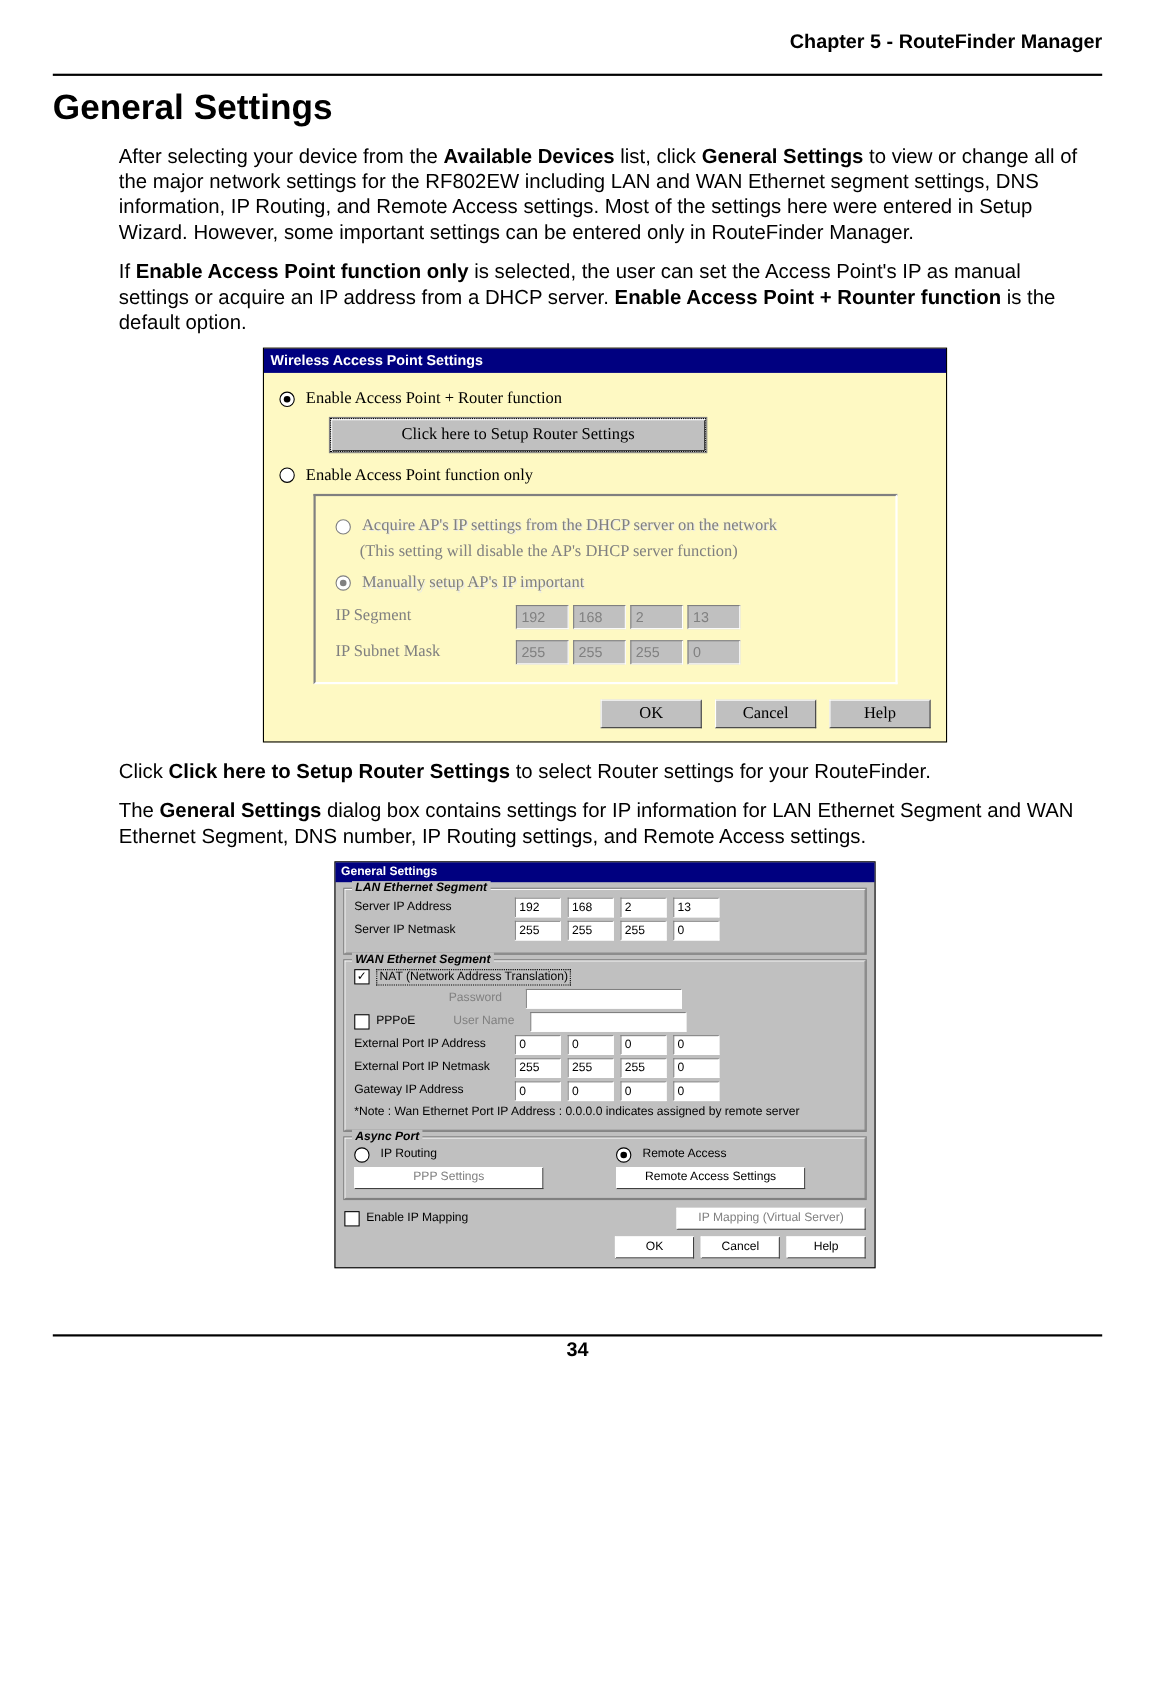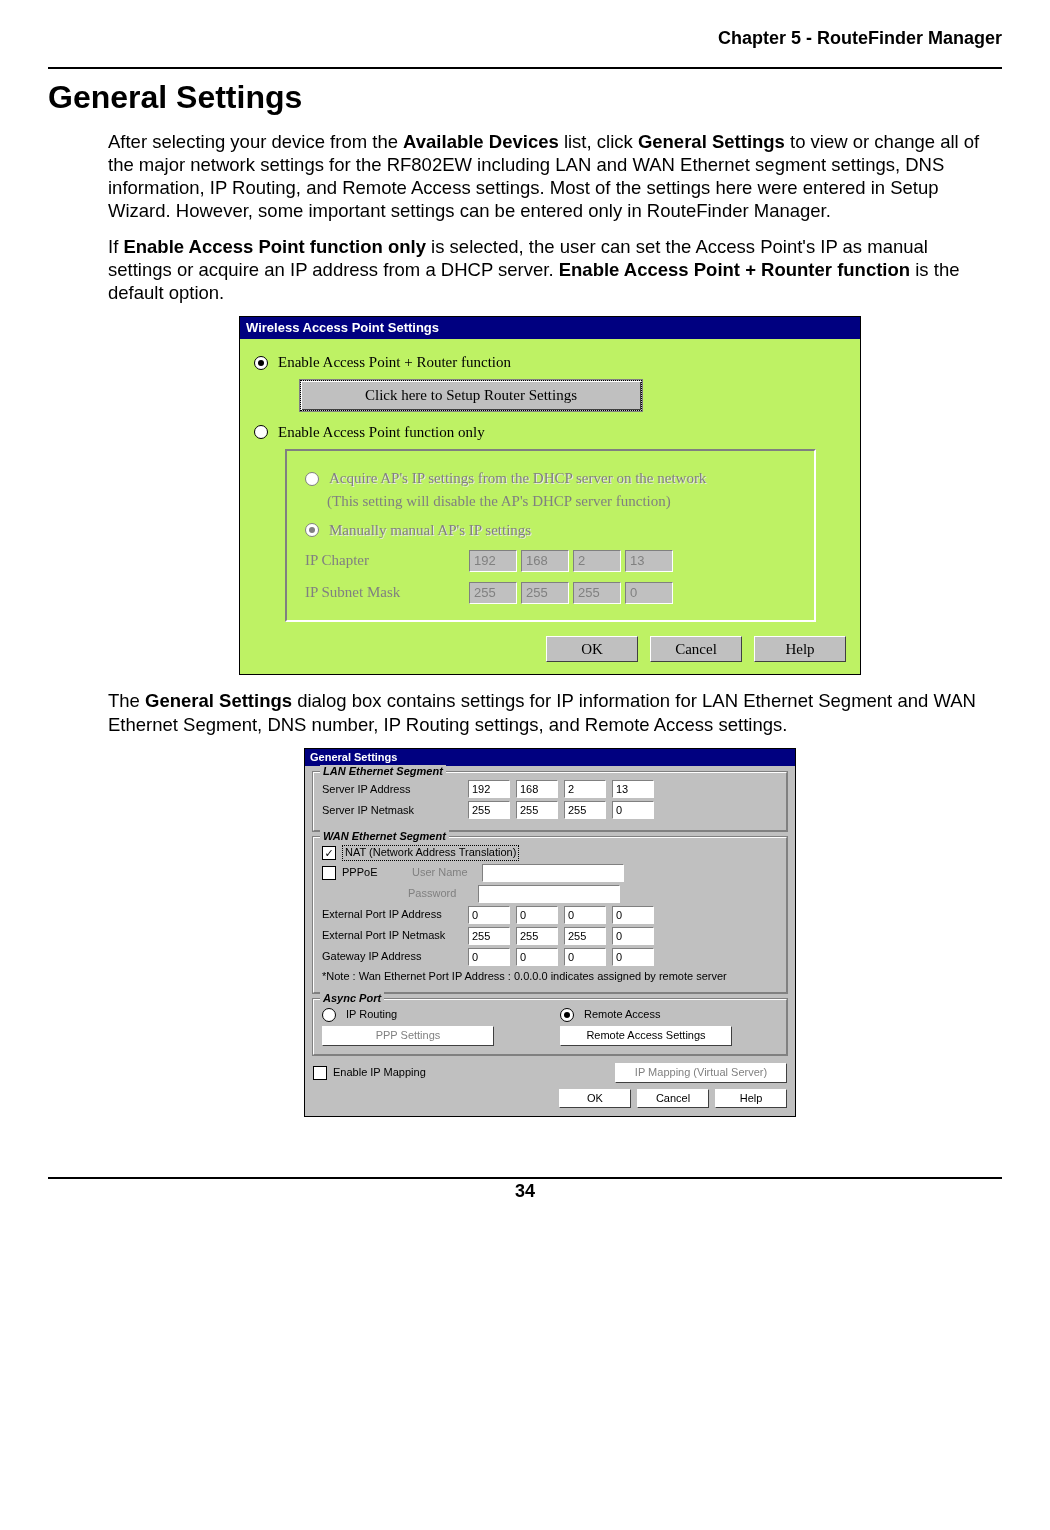--- a/index.html
+++ b/index.html
@@ -41,21 +41,21 @@
   .figure {
     display: flex;
     justify-content: center;
     margin: 10px 0 14px 0;
   }
   .figure-inner {
     background: #fff;
   }
   .win {
     border: 1px solid #000;
-    background: #bef264;
+    background: #fef9c3;
     width: 620px;
     font-family: "MS Sans Serif", Tahoma, Arial, sans-serif;
   }
   .titlebar {
     background: #000080;
     color: #fff;
     font-weight: bold;
     font-size: 13px;
     padding: 3px 6px;
   }
@@ -297,24 +297,24 @@
               <span>Enable Access Point function only</span>
             </div>
             <div class="inset-box">
               <div class="radio-row">
                 <span class="radio"></span>
                 <span class="shadow-txt">Acquire AP's IP settings from the DHCP server on the network</span>
               </div>
               <div style="margin:4px 0 10px 22px;">(This setting will disable the AP's DHCP server function)</div>
               <div class="radio-row">
                 <span class="radio sel"></span>
-                <span class="shadow-txt">Manually manual AP's IP settings</span>
+                <span class="shadow-txt">Manually setup AP's IP important</span>
               </div>
               <div class="ip-row">
-                <span class="ip-label">IP Chapter</span>
+                <span class="ip-label">IP Segment</span>
                 <span class="ip-cell">192</span>
                 <span class="ip-cell">168</span>
                 <span class="ip-cell">2</span>
                 <span class="ip-cell">13</span>
               </div>
               <div class="ip-row">
                 <span class="ip-label">IP Subnet Mask</span>
                 <span class="ip-cell">255</span>
                 <span class="ip-cell">255</span>
                 <span class="ip-cell">255</span>
@@ -325,20 +325,23 @@
               <div class="btn">OK</div>
               <div class="btn">Cancel</div>
               <div class="btn">Help</div>
             </div>
           </div>
         </div>
       </div>
     </div>
 
     <div class="para">
+      <span>Click </span><span class="b">Click here to Setup Router Settings</span><span> to select Router settings for your RouteFinder.</span>
+    </div>
+    <div class="para">
       <span>The </span><span class="b">General Settings</span><span> dialog box contains settings for IP information for LAN Ethernet Segment and WAN Ethernet Segment, DNS number, IP Routing settings, and Remote Access settings.</span>
     </div>
 
     <div class="figure">
       <div class="figure-inner">
         <div class="win2">
           <div class="titlebar2">General Settings</div>
 
           <div class="fieldset">
             <div class="legend">LAN Ethernet Segment</div>
@@ -358,28 +361,28 @@
             </div>
           </div>
 
           <div class="fieldset">
             <div class="legend">WAN Ethernet Segment</div>
             <div class="frow">
               <span class="chk">✓</span>
               <span style="border:1px dotted #000; padding:0 2px;">NAT (Network Address Translation)</span>
             </div>
             <div class="frow">
+              <span style="width:80px;"></span>
+              <span class="disabled" style="width:64px;">Password</span>
+              <span class="sinput-wide"></span>
+            </div>
+            <div class="frow">
               <span class="chk"></span>
               <span style="width:64px;">PPPoE</span>
               <span class="disabled" style="width:64px;">User Name</span>
-              <span class="sinput-wide"></span>
-            </div>
-            <div class="frow">
-              <span style="width:80px;"></span>
-              <span class="disabled" style="width:64px;">Password</span>
               <span class="sinput-wide"></span>
             </div>
             <div class="frow">
               <span class="flabel">External Port IP Address</span>
               <span class="sinput">0</span>
               <span class="sinput">0</span>
               <span class="sinput">0</span>
               <span class="sinput">0</span>
             </div>
             <div class="frow">

